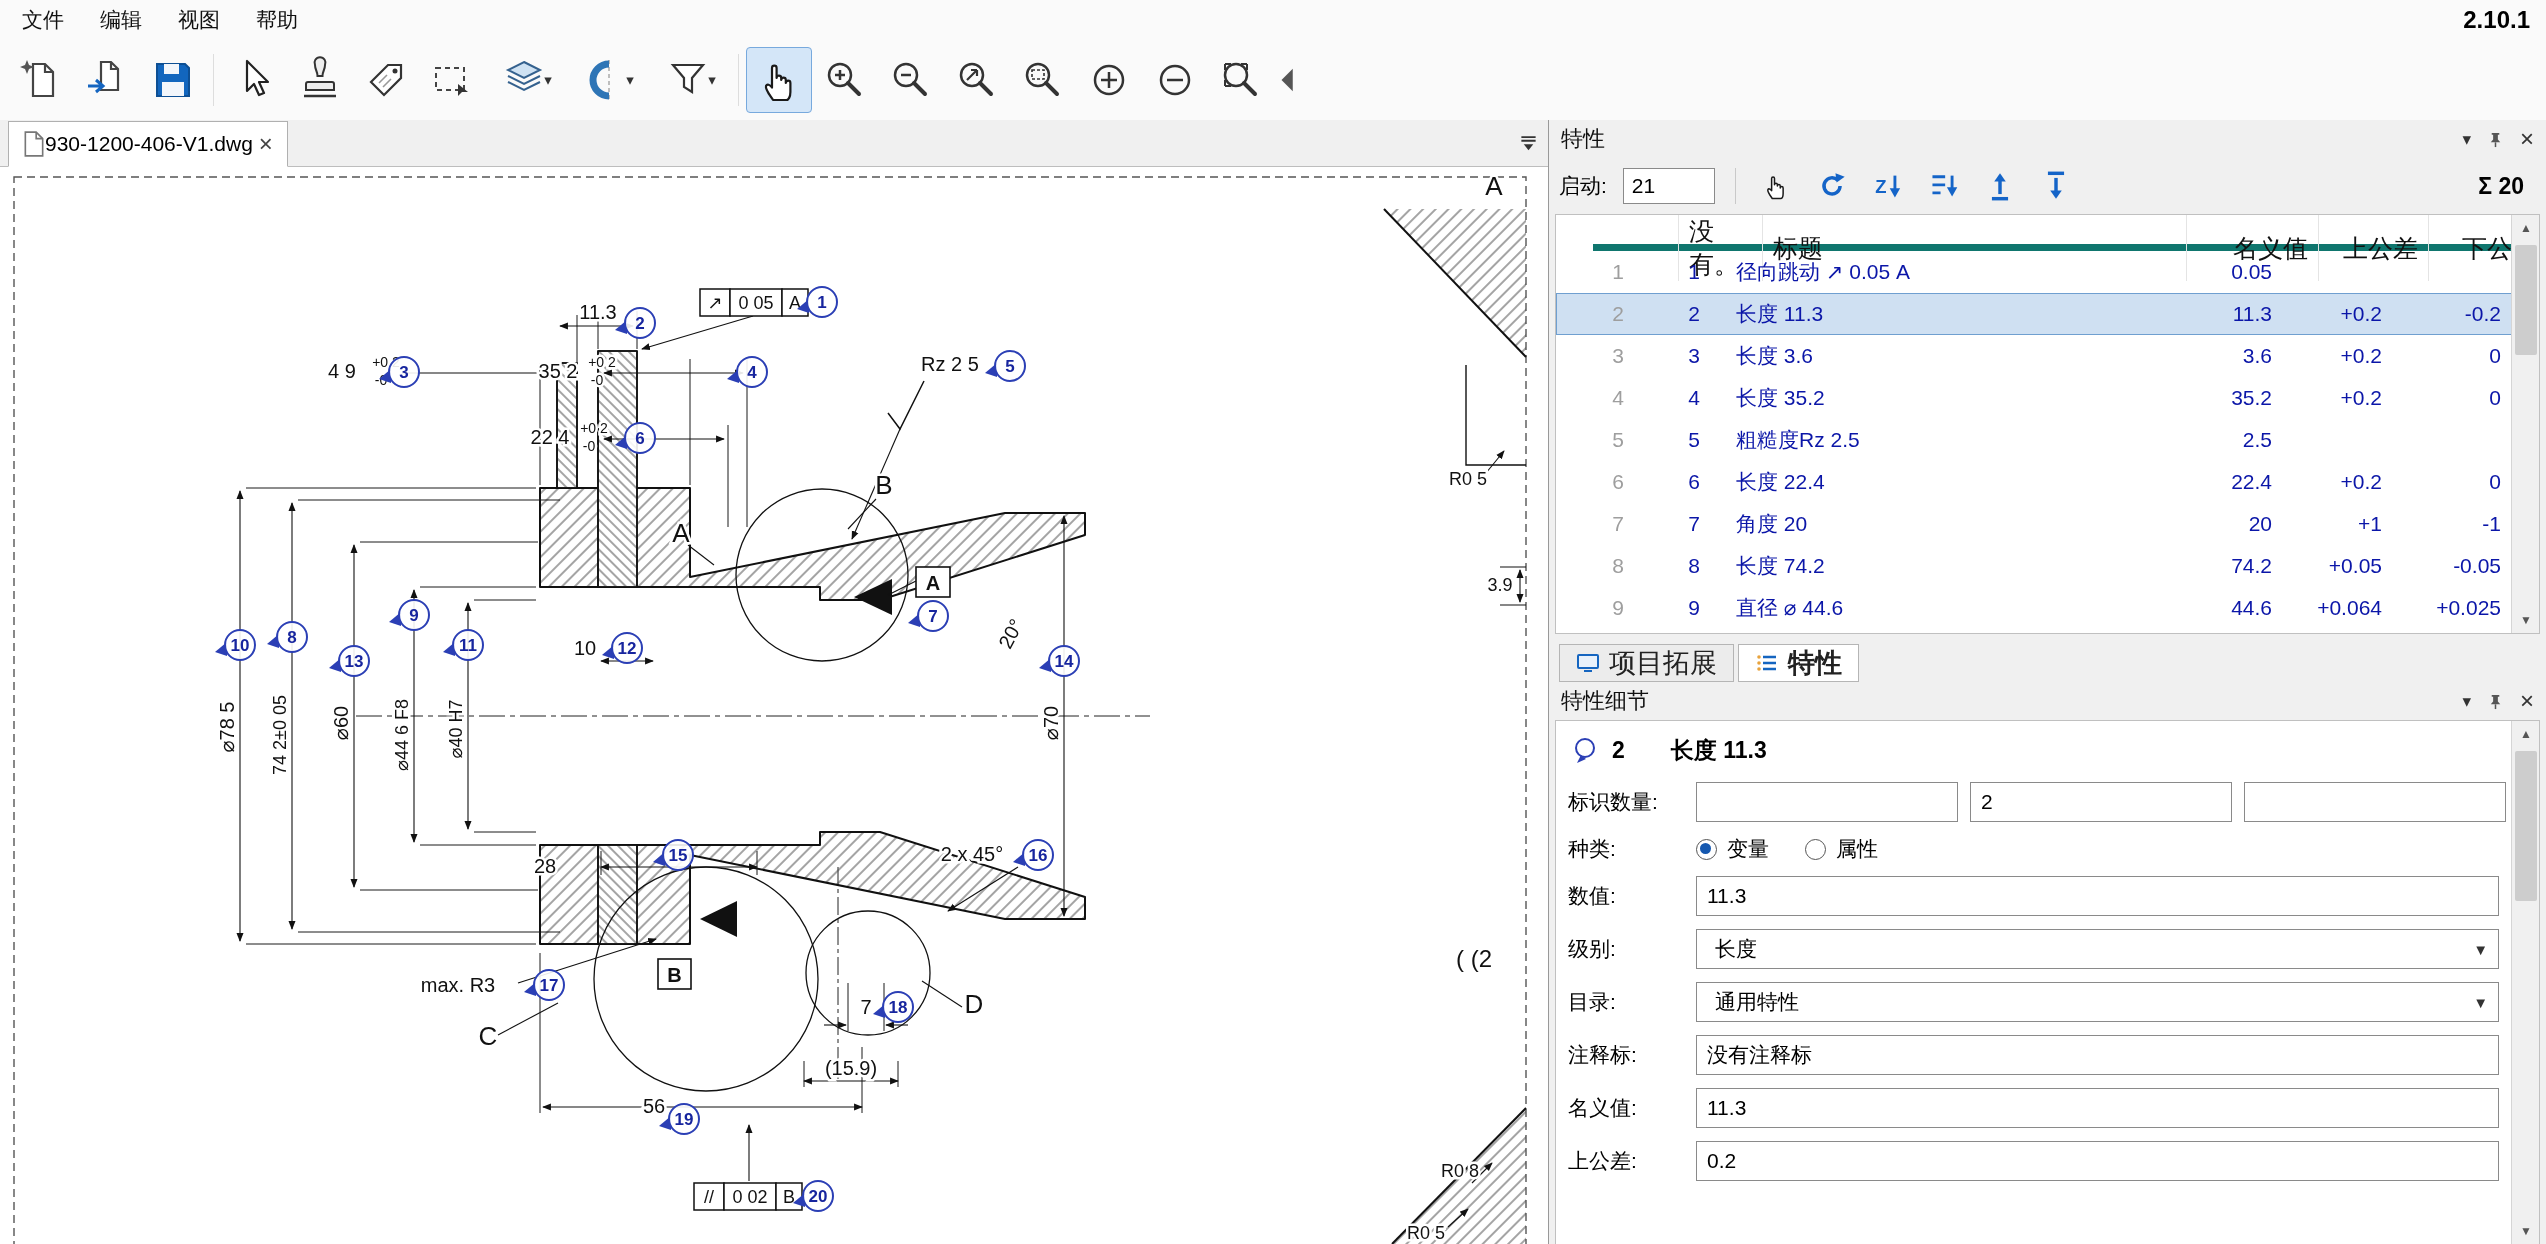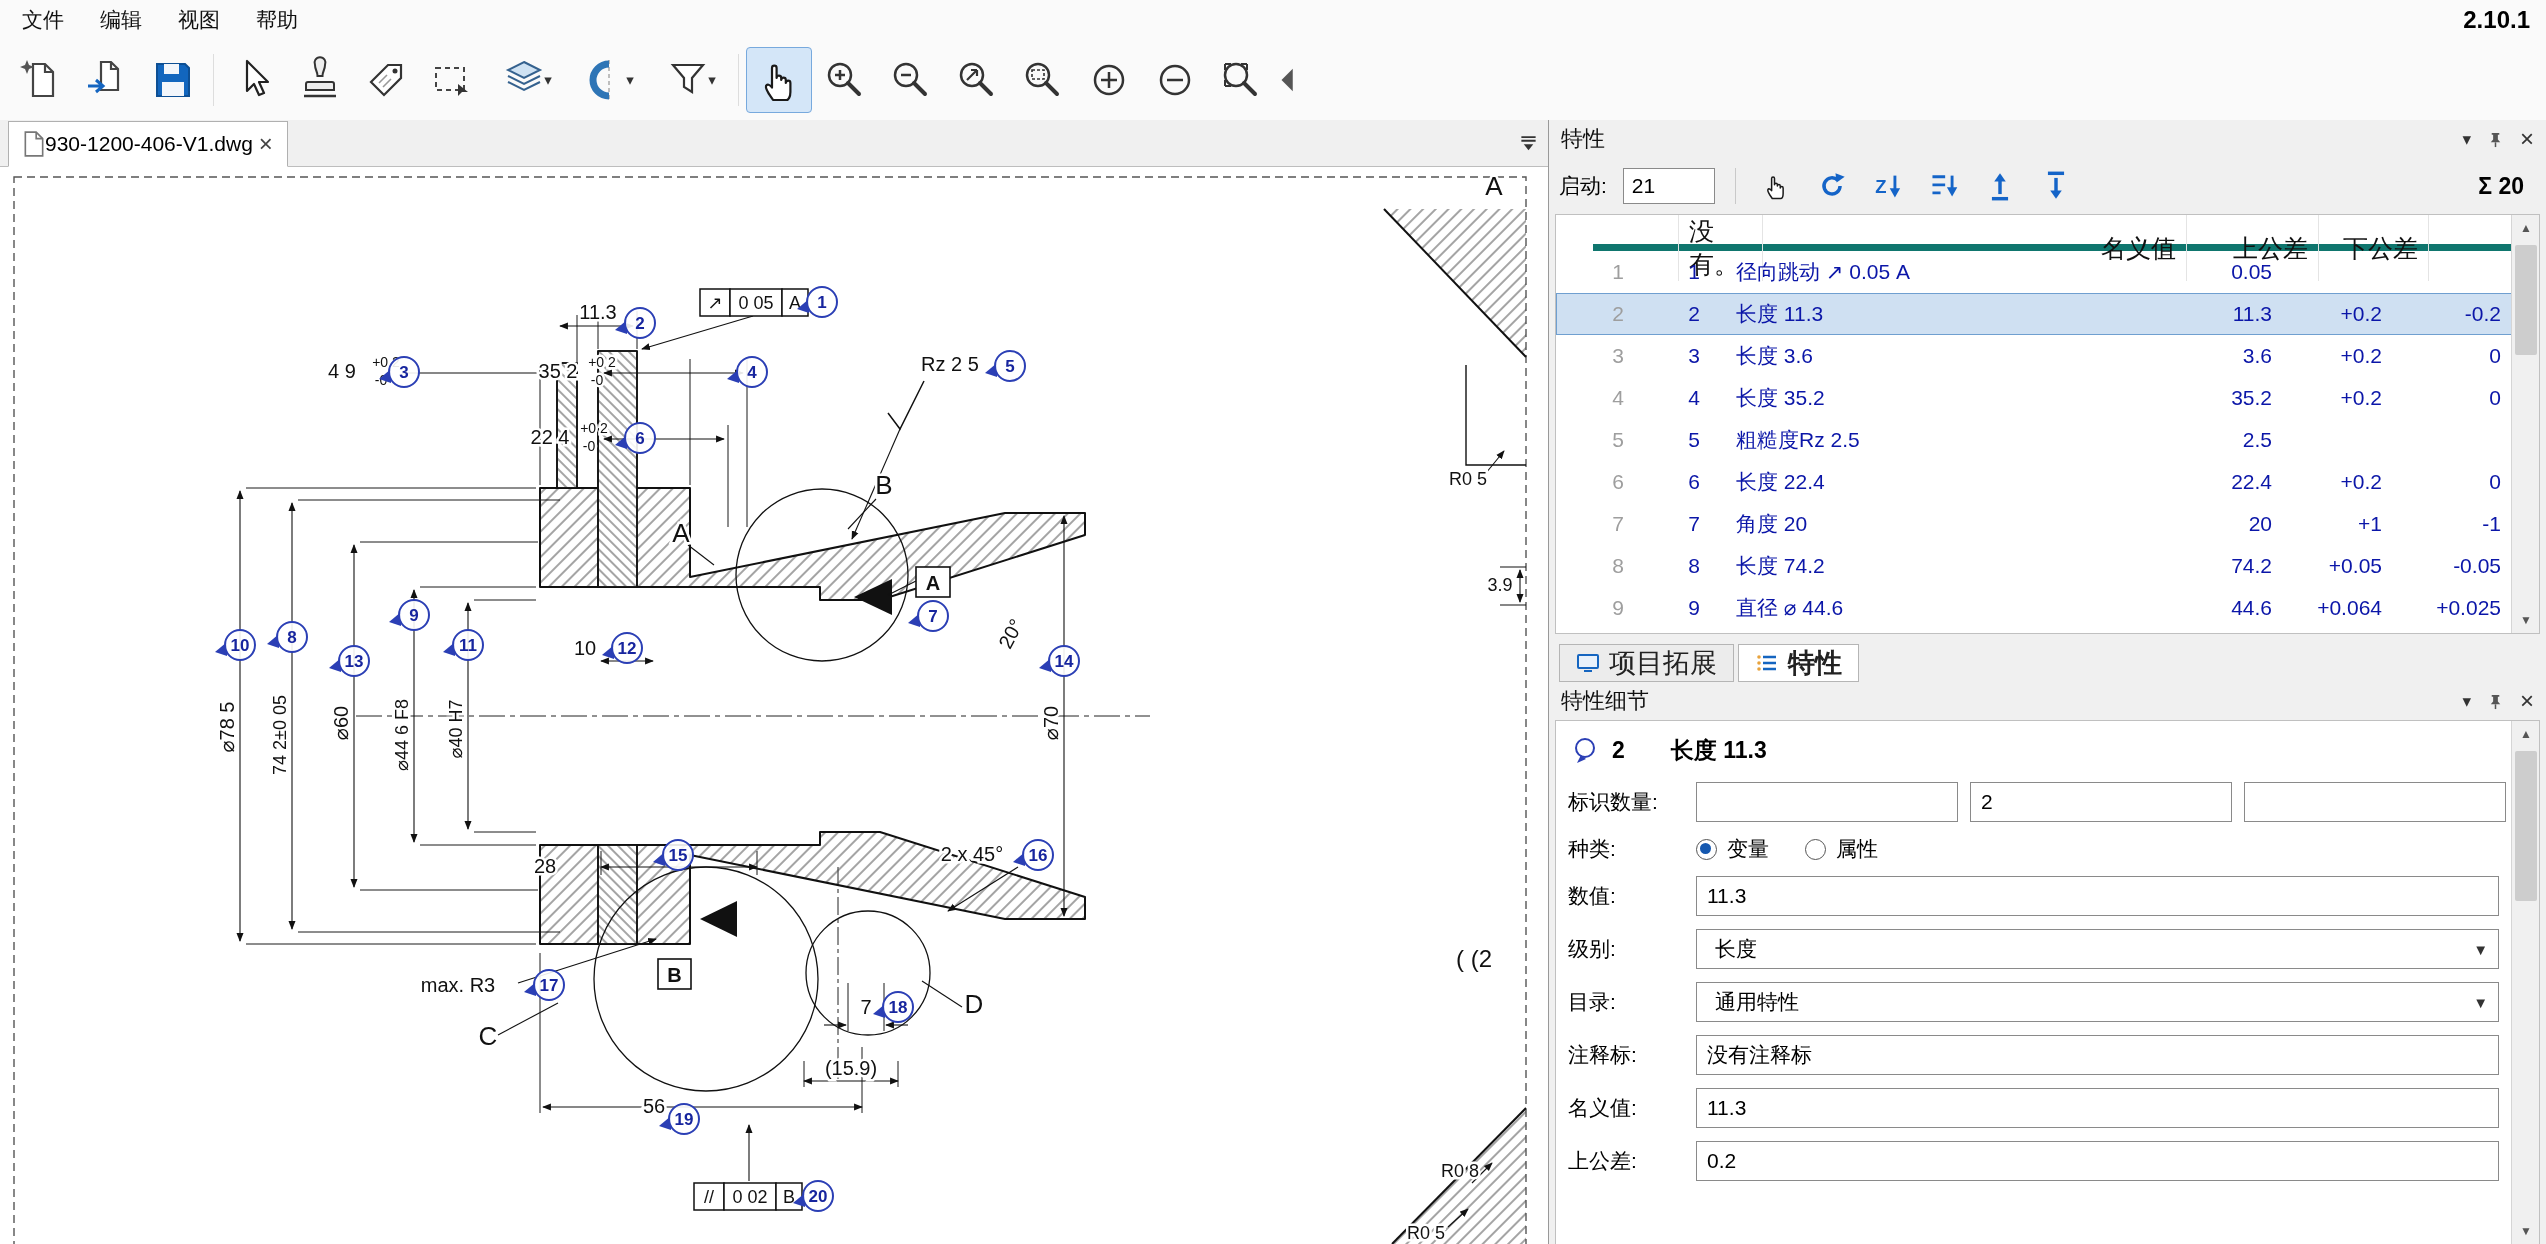--- a/index.html
+++ b/index.html
@@ -574,20 +574,21 @@
               <polygon points="8,17 18,17 13,24" fill="#1464c8"></polygon>
             </svg>
           </button>
         <span class="sum">Σ 20</span>
       </div>
 
       <div class="char-table">
         <div class="thead" id="char-head">
             <div class="hcell hidx"></div>
             <div class="hcell hno">没有。</div>
+            <div class="hcell httl">标题</div>
             <div class="hcell hnom">名义值</div>
             <div class="hcell hup">上公差</div>
             <div class="hcell hlow">下公差</div>
           </div>
         <div class="tbody" id="char-rows">
             <div class="trow">
               <div class="cell idx">1</div>
               <div class="cell no">1</div>
               <div class="cell ttl">径向跳动 ↗ 0.05 A</div>
               <div class="cell nom">0.05</div>

